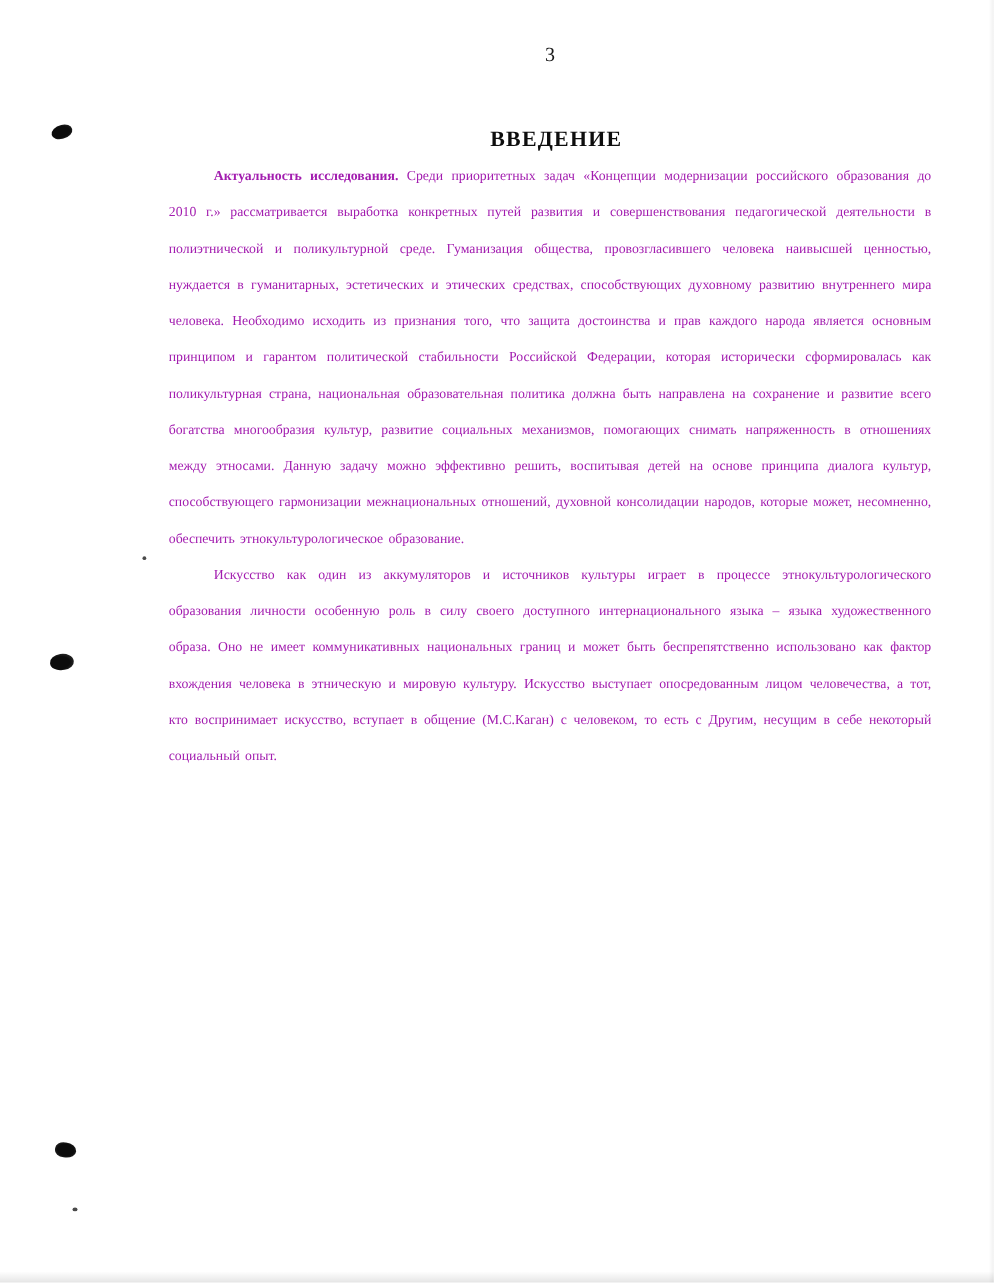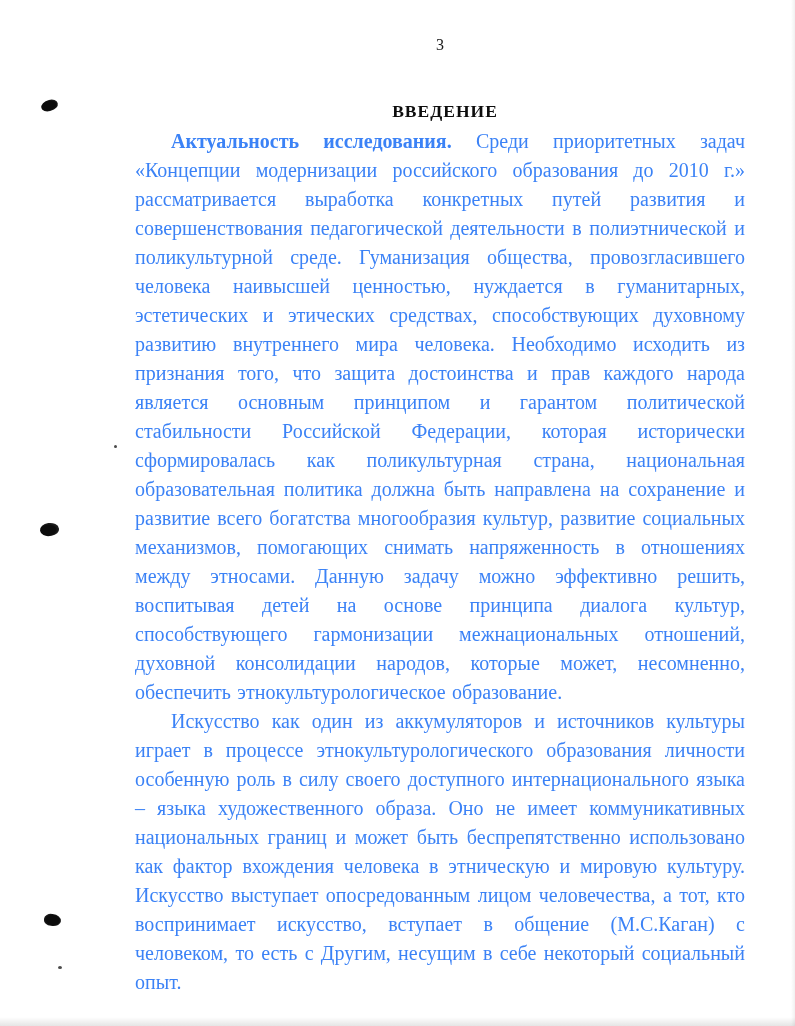--- a/index.html
+++ b/index.html
@@ -39,24 +39,24 @@
     font-size: 17.5px;
     font-weight: bold;
     letter-spacing: 1px;
     color: #0d0d0d;
   }
   .body-text {
     position: absolute;
     top: 127px;
     left: 135px;
     width: 610px;
-    font-size: 20px;
+    font-size: 11px;
     line-height: 29px;
     text-align: justify;
-    color: #3b82f6;
+    color: #a21caf;
   }
   .body-text p {
     margin: 0;
     text-indent: 36px;
     word-spacing: 1.5px;
   }
   .para-lead {
     font-weight: bold;
   }
   

